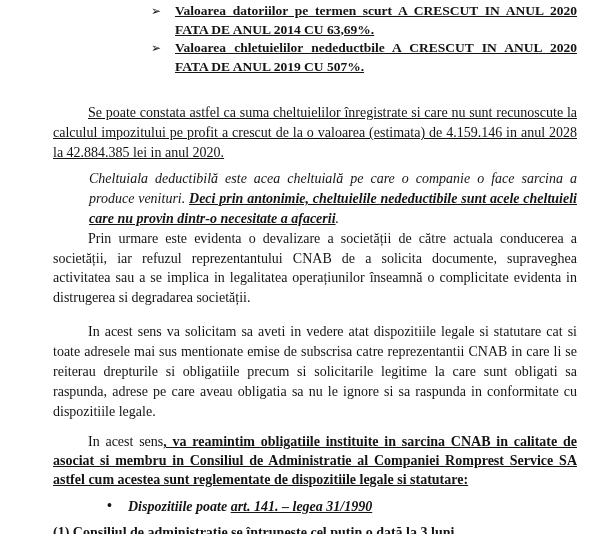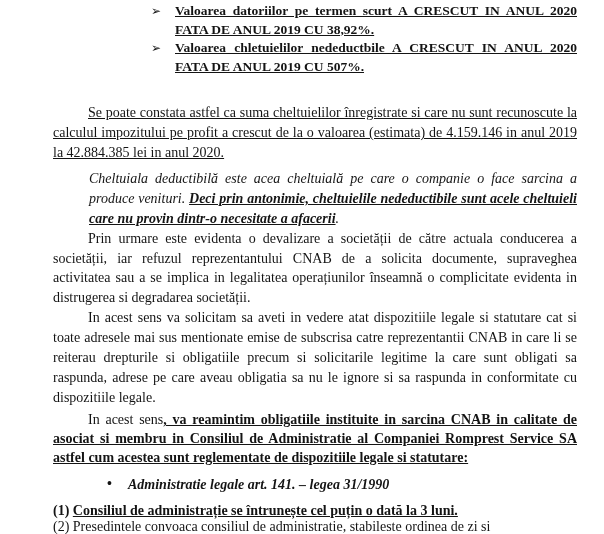--- a/index.html
+++ b/index.html
@@ -35,66 +35,66 @@
   .p-constatare { margin-top:27px; text-decoration:underline; }
 
   .quote {
     margin-top:6px; margin-left:36px;
     font-style:italic; text-align:justify;
     line-height:20px;
   }
   .q-emph { font-weight:bold; text-decoration:underline; }
 
   .p-devalizare { line-height:19.5px; }
-  .p-solicitare { margin-top:1px; }
-  .p-reamintim  { margin-top:2px; line-height:19px; }
+  .p-solicitare { margin-top:15px; }
+  .p-reamintim  { margin-top:10px; line-height:19px; }
   .r-emph { font-weight:bold; text-decoration:underline; }
 
   .legal-bullet {
     position:relative;
     margin-top:8px; margin-left:52px; padding-left:23px;
     font-weight:bold; font-style:italic; line-height:19px;
   }
   .legal-bullet .dot { position:absolute; left:2px; top:-1px; font-style:normal; }
-  .legal-ref { }
+  .legal-ref { text-decoration:underline; }
 
   .article { line-height:16px; text-align:justify; }
   .article-1 { margin-top:9px; font-weight:bold; }
   .article-1 .a-text { text-decoration:underline; }
   .article-2 { margin-top:0; font-weight:normal; }
 </style>
 </head>
 <body>
 
 <div class="page">
   <div class="content">
 
     <ul class="findings">
       <li>
         <span class="arrow">➢</span>
-        <span class="f-text">Valoarea datoriilor pe termen scurt A CRESCUT IN ANUL 2020 FATA DE ANUL 2019 CU 38,92%.</span>
+        <span class="f-text">Valoarea datoriilor pe termen scurt A CRESCUT IN ANUL 2020 FATA DE ANUL 2014 CU 63,69%.</span>
       </li>
       <li>
         <span class="arrow">➢</span>
         <span class="f-text">Valoarea chletuielilor nedeductbile A CRESCUT IN ANUL 2020 FATA DE ANUL 2019 CU 507%.</span>
       </li>
     </ul>
 
-    <p class="para p-constatare">Se poate constata astfel ca suma cheltuielilor înregistrate si care nu sunt recunoscute la calculul impozitului pe profit a crescut de la o valoarea (estimata)  de 4.159.146 in anul 2019 la  42.884.385 lei in anul 2020.</p>
+    <p class="para p-constatare">Se poate constata astfel ca suma cheltuielilor înregistrate si care nu sunt recunoscute la calculul impozitului pe profit a crescut de la o valoarea (estimata)  de 4.159.146 in anul 2028 la  42.884.385 lei in anul 2020.</p>
 
     <p class="quote"><span class="q-lead">Cheltuiala deductibilă este acea cheltuială pe care o companie o face sarcina a produce venituri. </span><span class="q-emph">Deci prin antonimie, cheltuielile nedeductibile sunt acele cheltuieli care nu provin dintr-o necesitate a afacerii</span><span class="q-period">.</span></p>
 
     <p class="para p-devalizare">Prin urmare este evidenta o devalizare a societății de către actuala conducerea a societății, iar refuzul reprezentantului CNAB de a solicita documente, supraveghea activitatea sau a se implica in legalitatea operațiunilor înseamnă o complicitate evidenta in distrugerea si degradarea societății.</p>
 
     <p class="para p-solicitare">In acest sens va solicitam sa aveti in vedere atat dispozitiile legale si statutare cat si toate adresele mai sus mentionate emise de subscrisa catre reprezentantii CNAB in care li se reiterau drepturile si obligatiile precum si solicitarile legitime la care sunt obligati sa raspunda, adrese pe care aveau obligatia sa nu le ignore si sa raspunda in conformitate cu dispozitiile legale.</p>
 
     <p class="para p-reamintim"><span class="r-lead">In acest sens</span><span class="r-emph">, va reamintim obligatiile instituite in sarcina CNAB  in calitate de asociat si membru in Consiliul de Administratie al Companiei Romprest Service SA astfel cum acestea sunt reglementate de dispozitiile legale si statutare:</span></p>
 
     <div class="legal-bullet">
-      <span class="dot">•</span><span class="legal-lead">Administratie legale </span><span class="legal-ref">art. 141. – legea 31/1990</span>
+      <span class="dot">•</span><span class="legal-lead">Dispozitiile poate </span><span class="legal-ref">art. 141. – legea 31/1990</span>
     </div>
 
     <p class="article article-1"><span class="a-number">(1) </span><span class="a-text">Consiliul de administrație se întrunește cel puțin o dată la 3 luni.</span></p>
 
     <p class="article article-2">(2) Presedintele convoaca consiliul de administratie, stabileste ordinea de zi si</p>
 
   </div>
 </div>
 
 </body></html>

